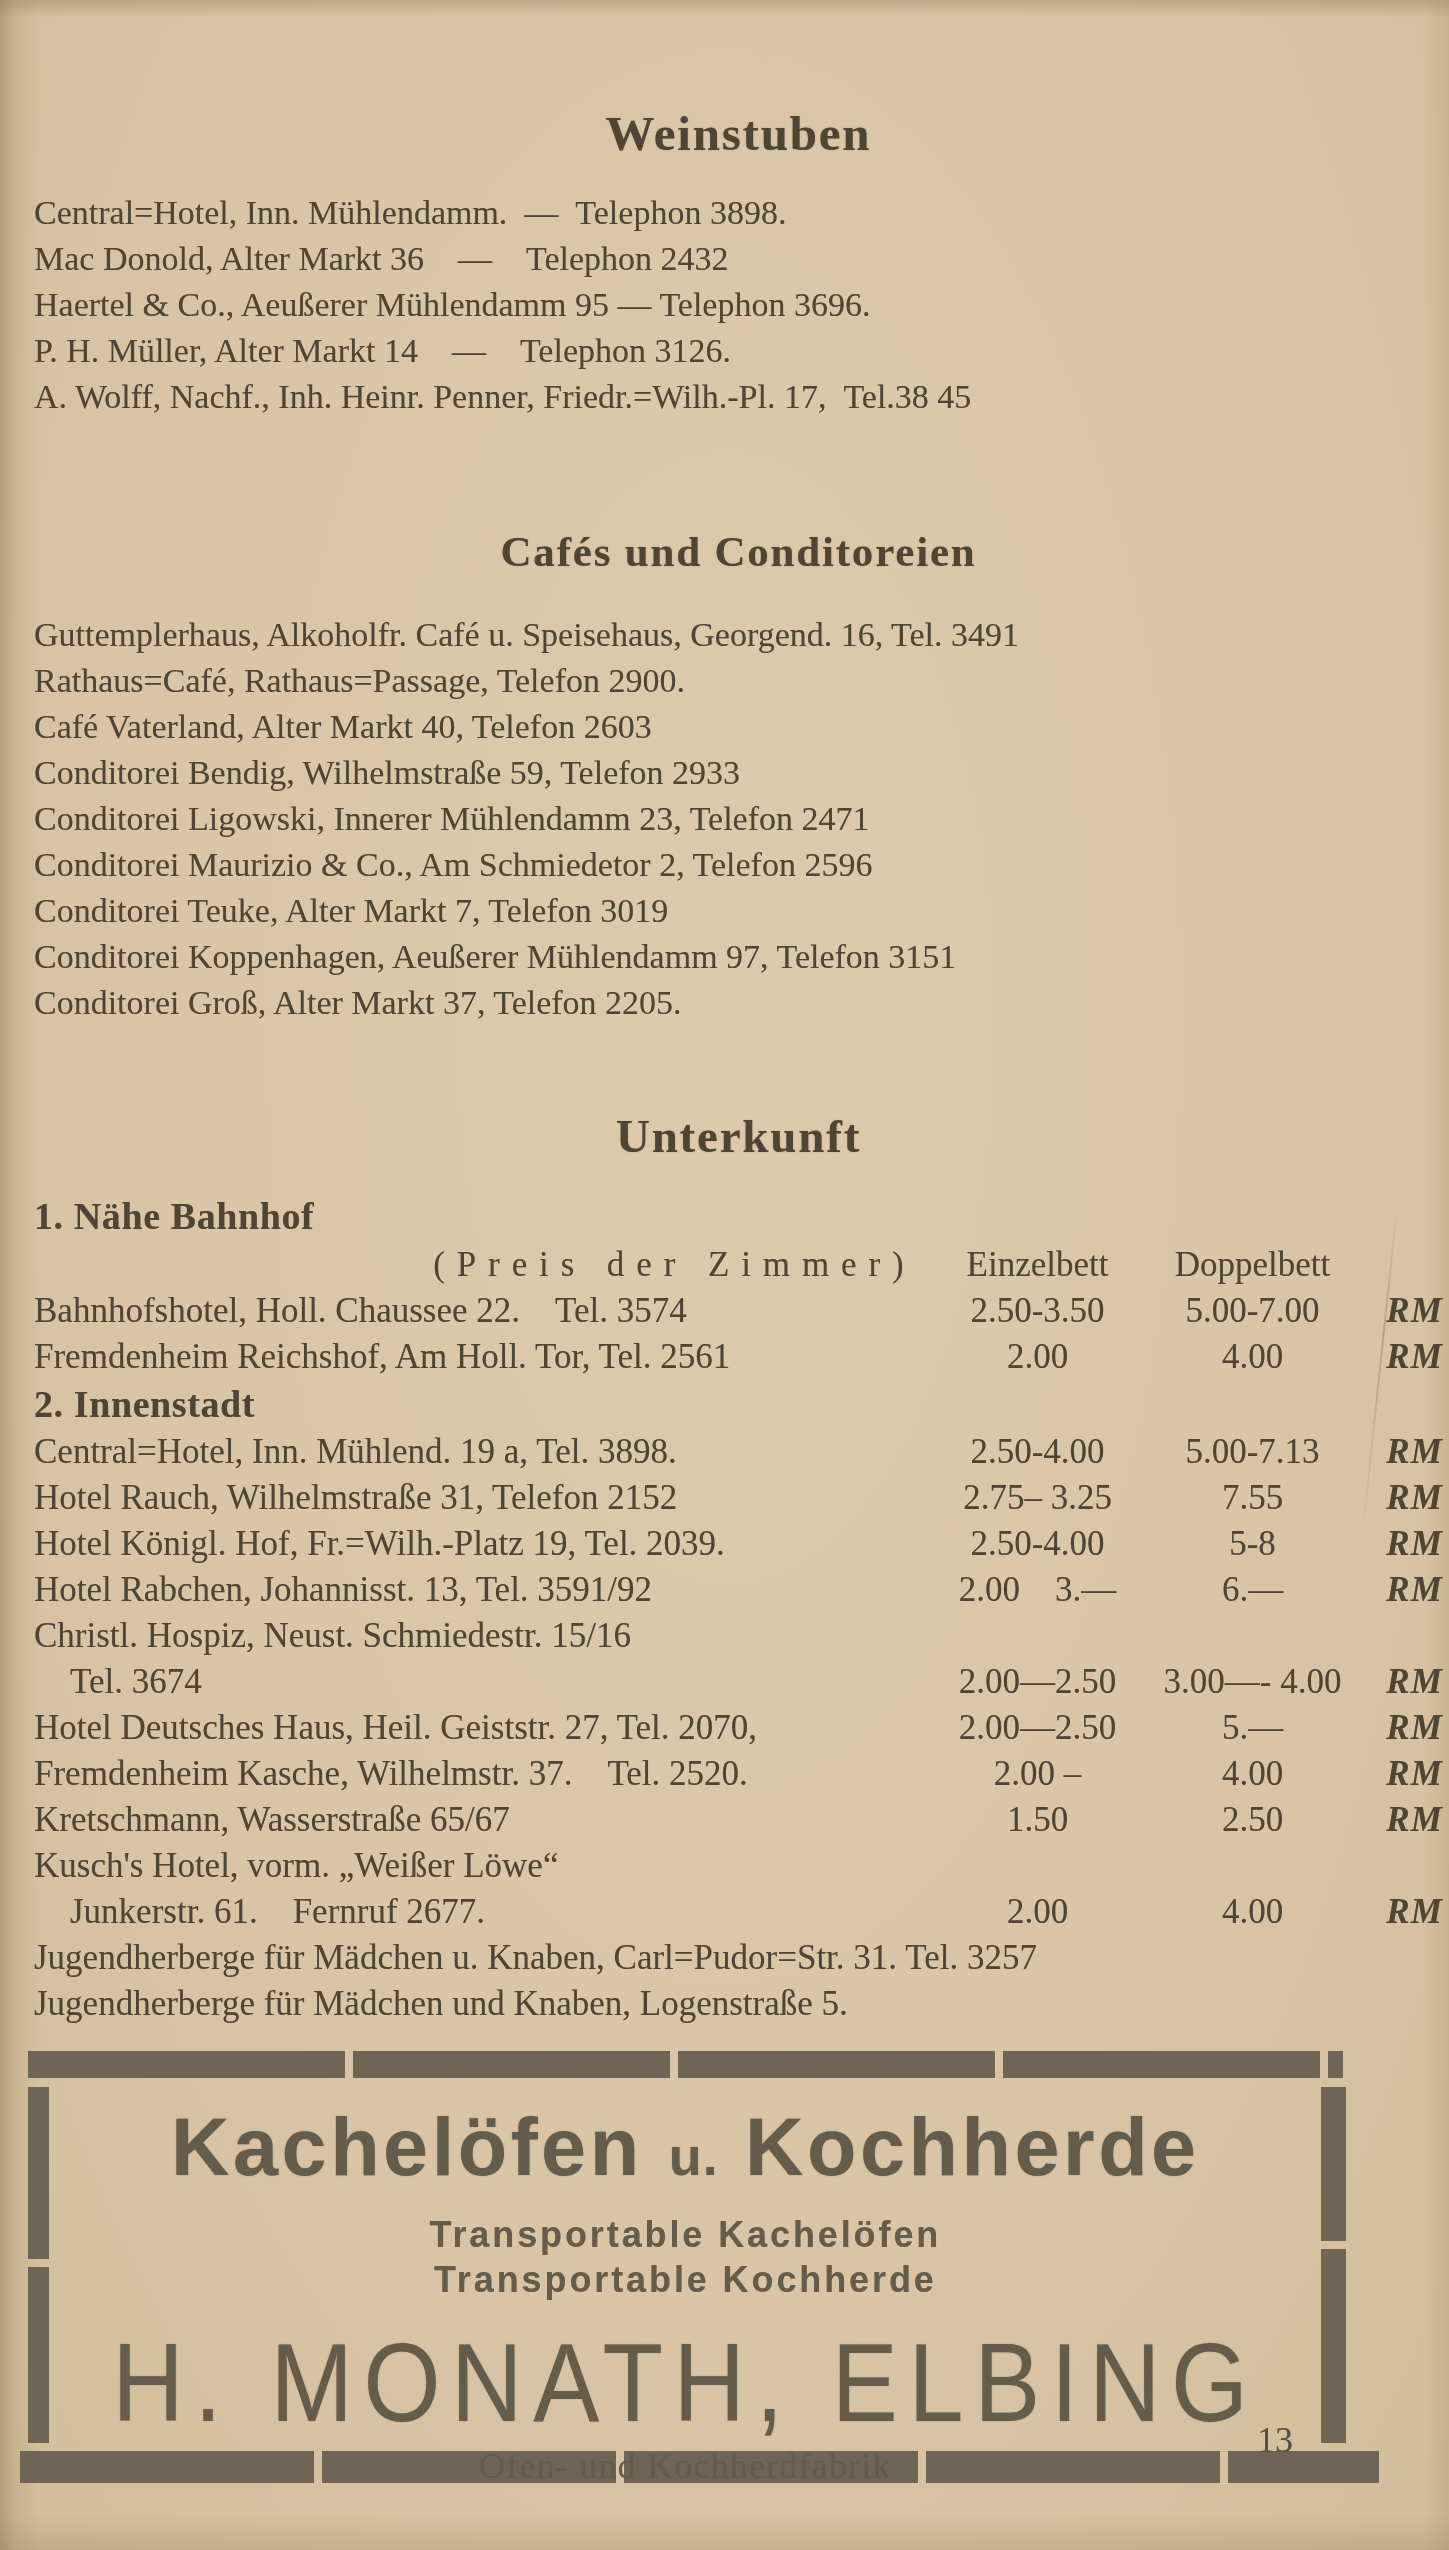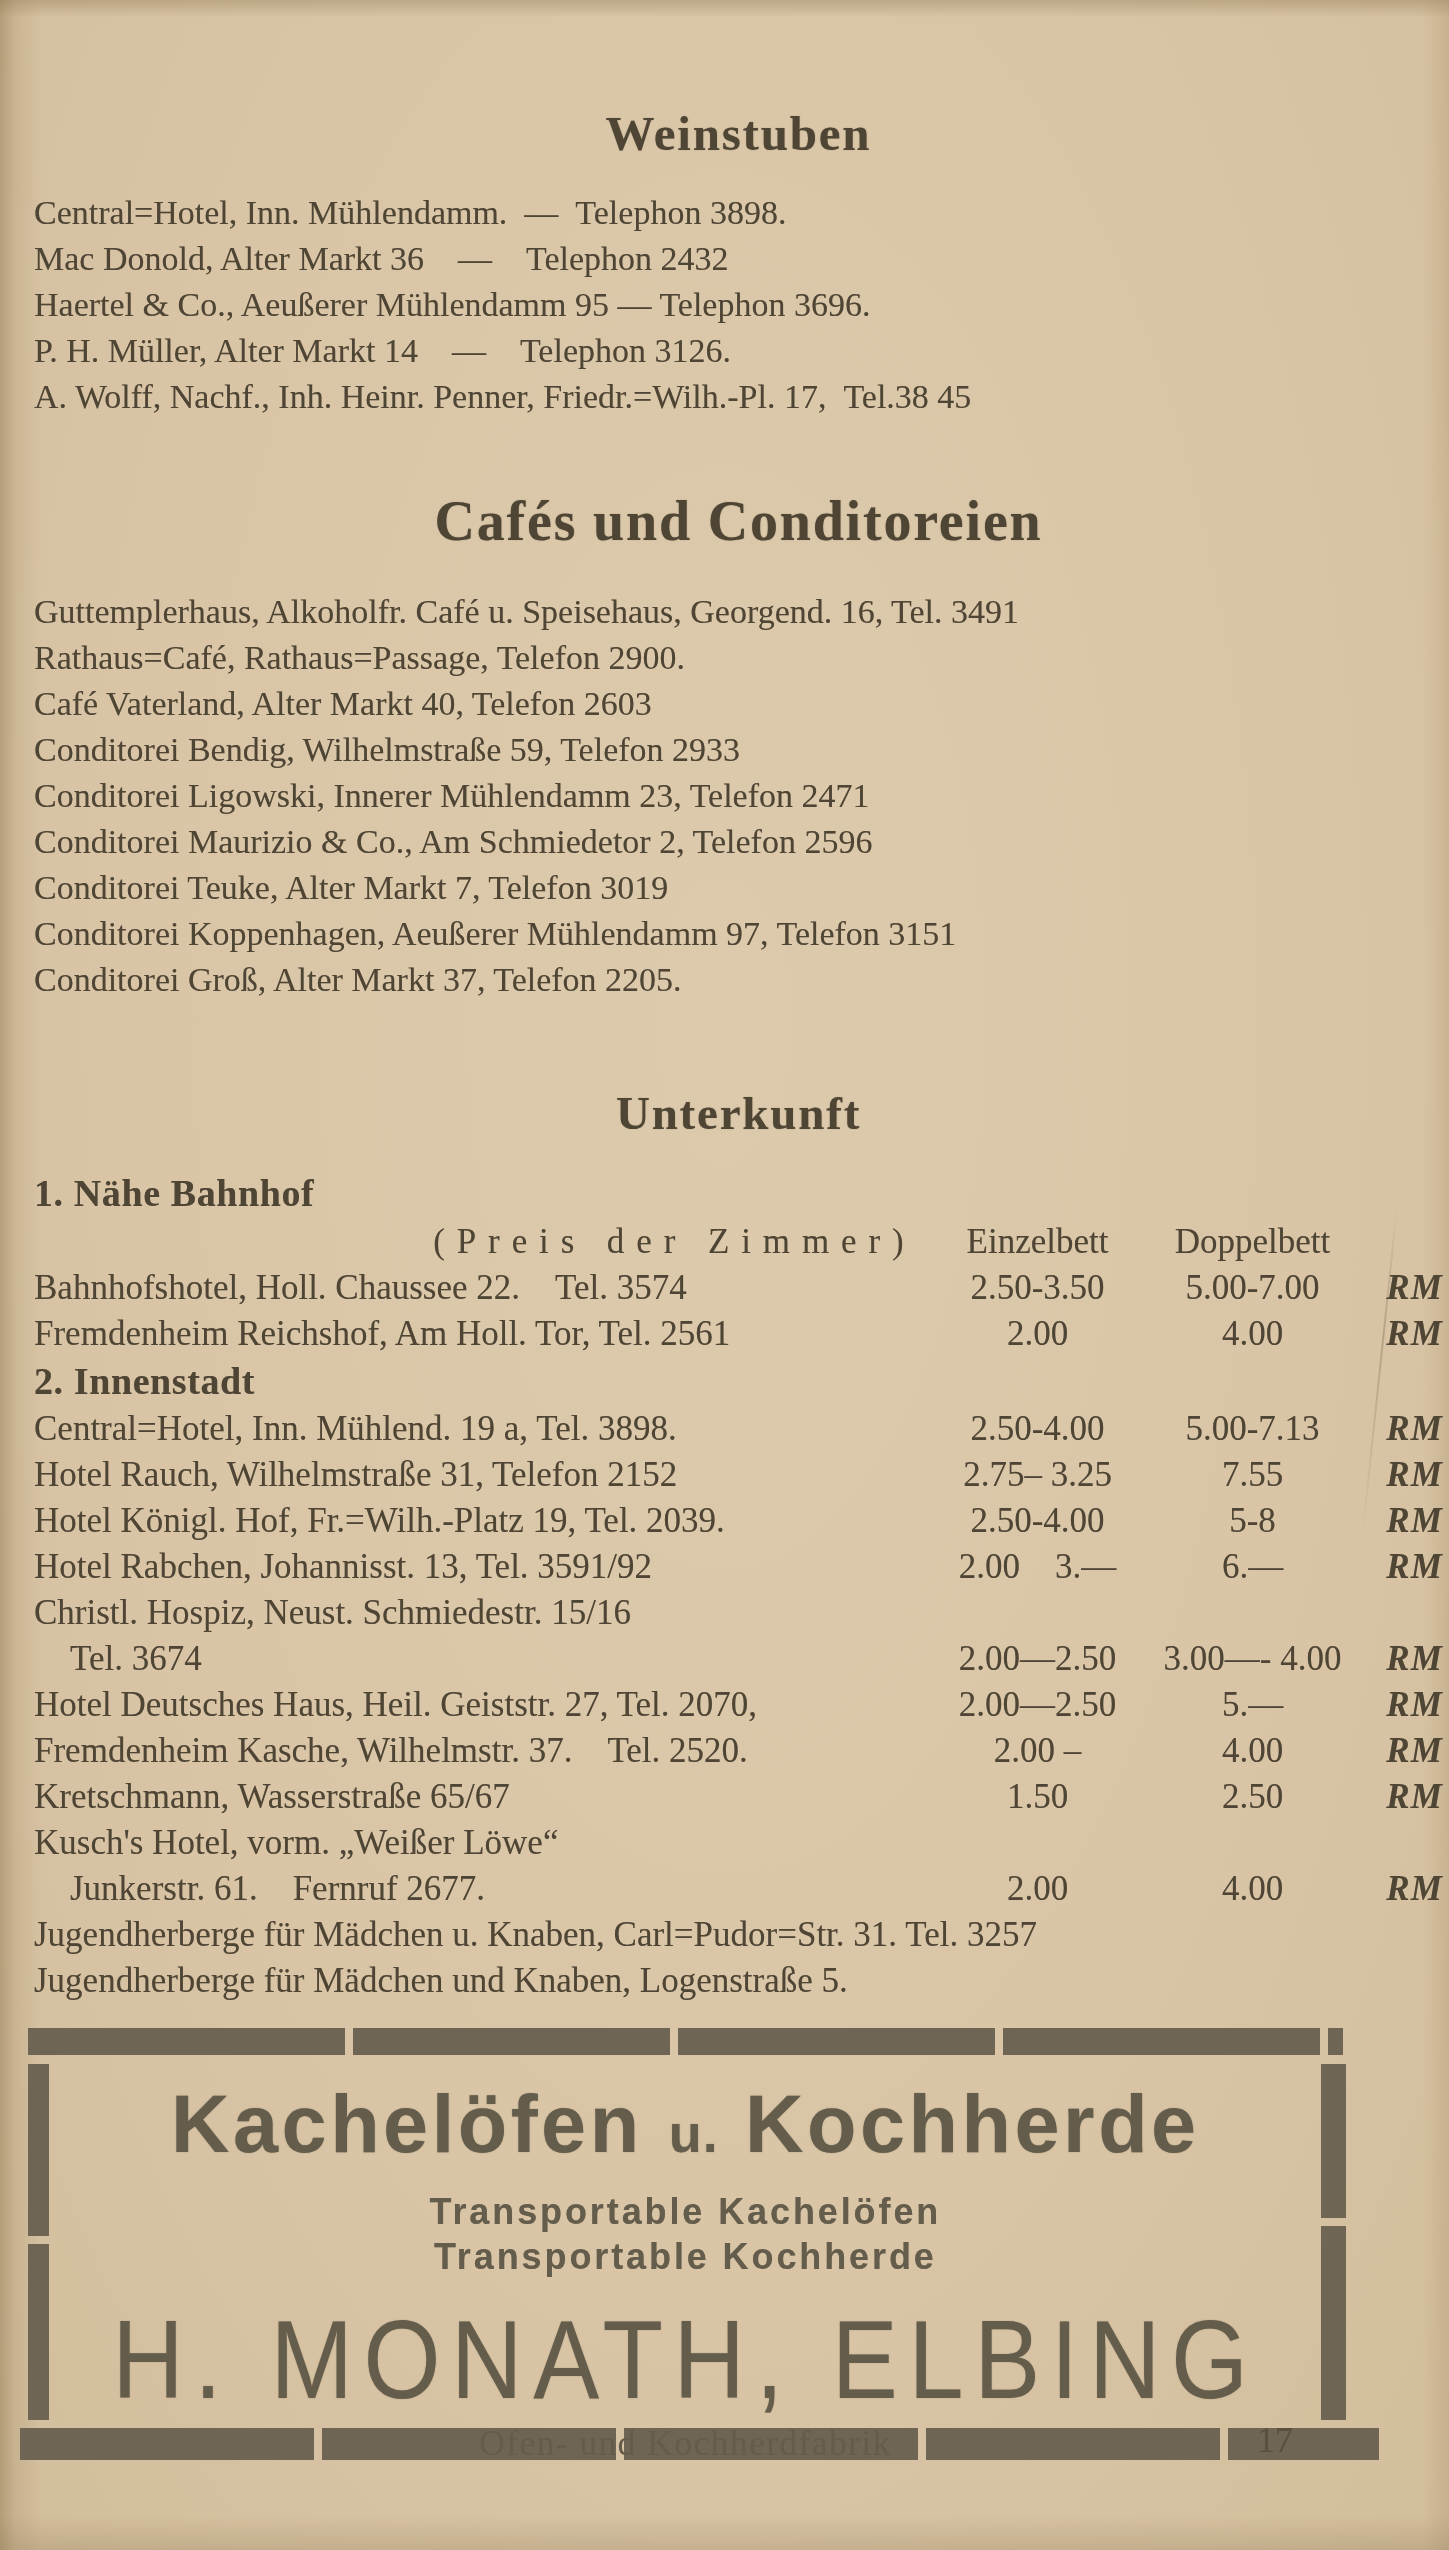--- a/index.html
+++ b/index.html
@@ -33,21 +33,21 @@
   }
   .sec-title{
     text-align:center;
     font-weight:bold;
     color:var(--ink);
     text-shadow:0 0 1.2px rgba(60,48,30,.35);
     letter-spacing:1.8px;
     white-space:nowrap;
   }
   .sec-title.wein{font-size:49px;margin-bottom:28px;}
-  .sec-title.cafes{font-size:56px;margin-top:69px;margin-bottom:36px;}
+  .sec-title.cafes{font-size:43px;margin-top:107px;margin-bottom:36px;}
   .sec-title.unterkunft{font-size:47px;margin-top:83px;margin-bottom:29px;}
   .line{
     font-size:34px;
     line-height:46px;
     white-space:nowrap;
     text-shadow:0 0 0.6px rgba(70,56,36,.30);
   }
   .subhead{
     font-size:38px;
     font-weight:bold;
@@ -306,15 +306,15 @@
         <div class="ad-headline"><span>Kachelöfen</span> <span class="hl-small">u.</span> <span>Kochherde</span></div>
         <div class="ad-subline first">Transportable Kachelöfen</div>
         <div class="ad-subline">Transportable Kochherde</div>
         <div class="ad-company">H. MONATH, ELBING</div>
         <div class="ad-tagline">Ofen- und Kochherdfabrik</div>
       </div>
     </div>
 
   </div>
 
-  <div class="page-number">17</div>
+  <div class="page-number">13</div>
 </div>
 
 
 </body></html>

